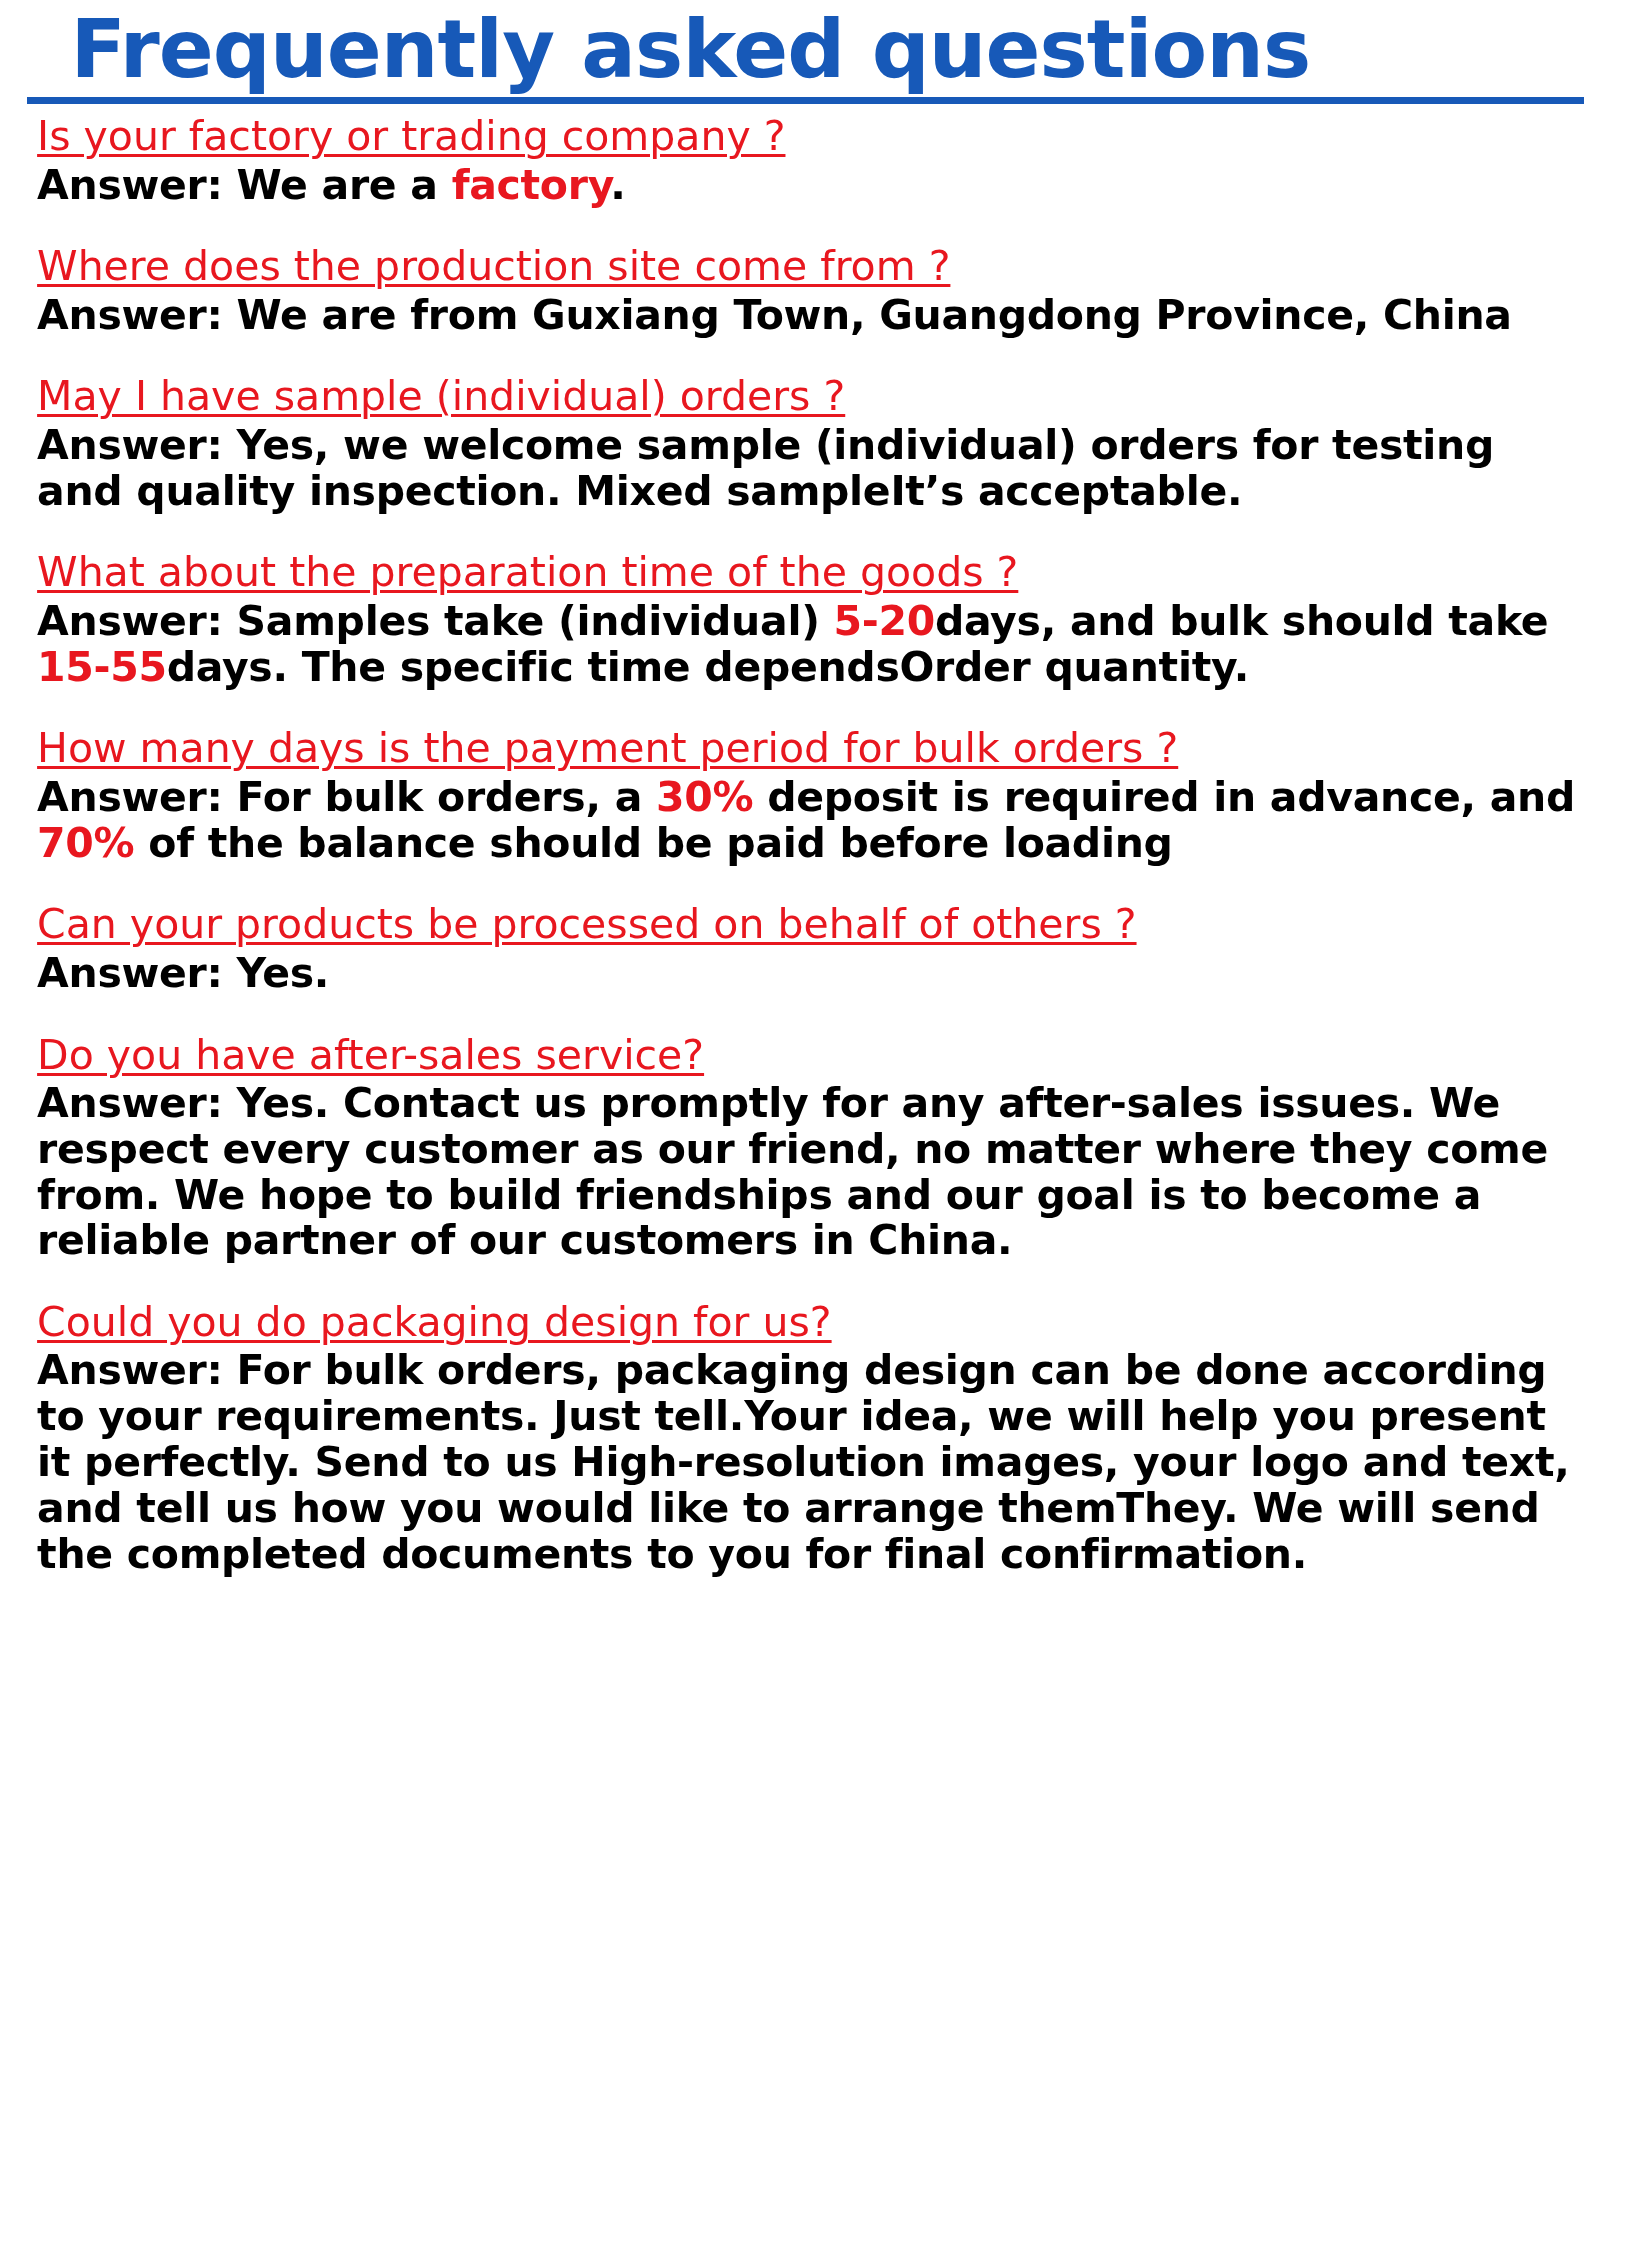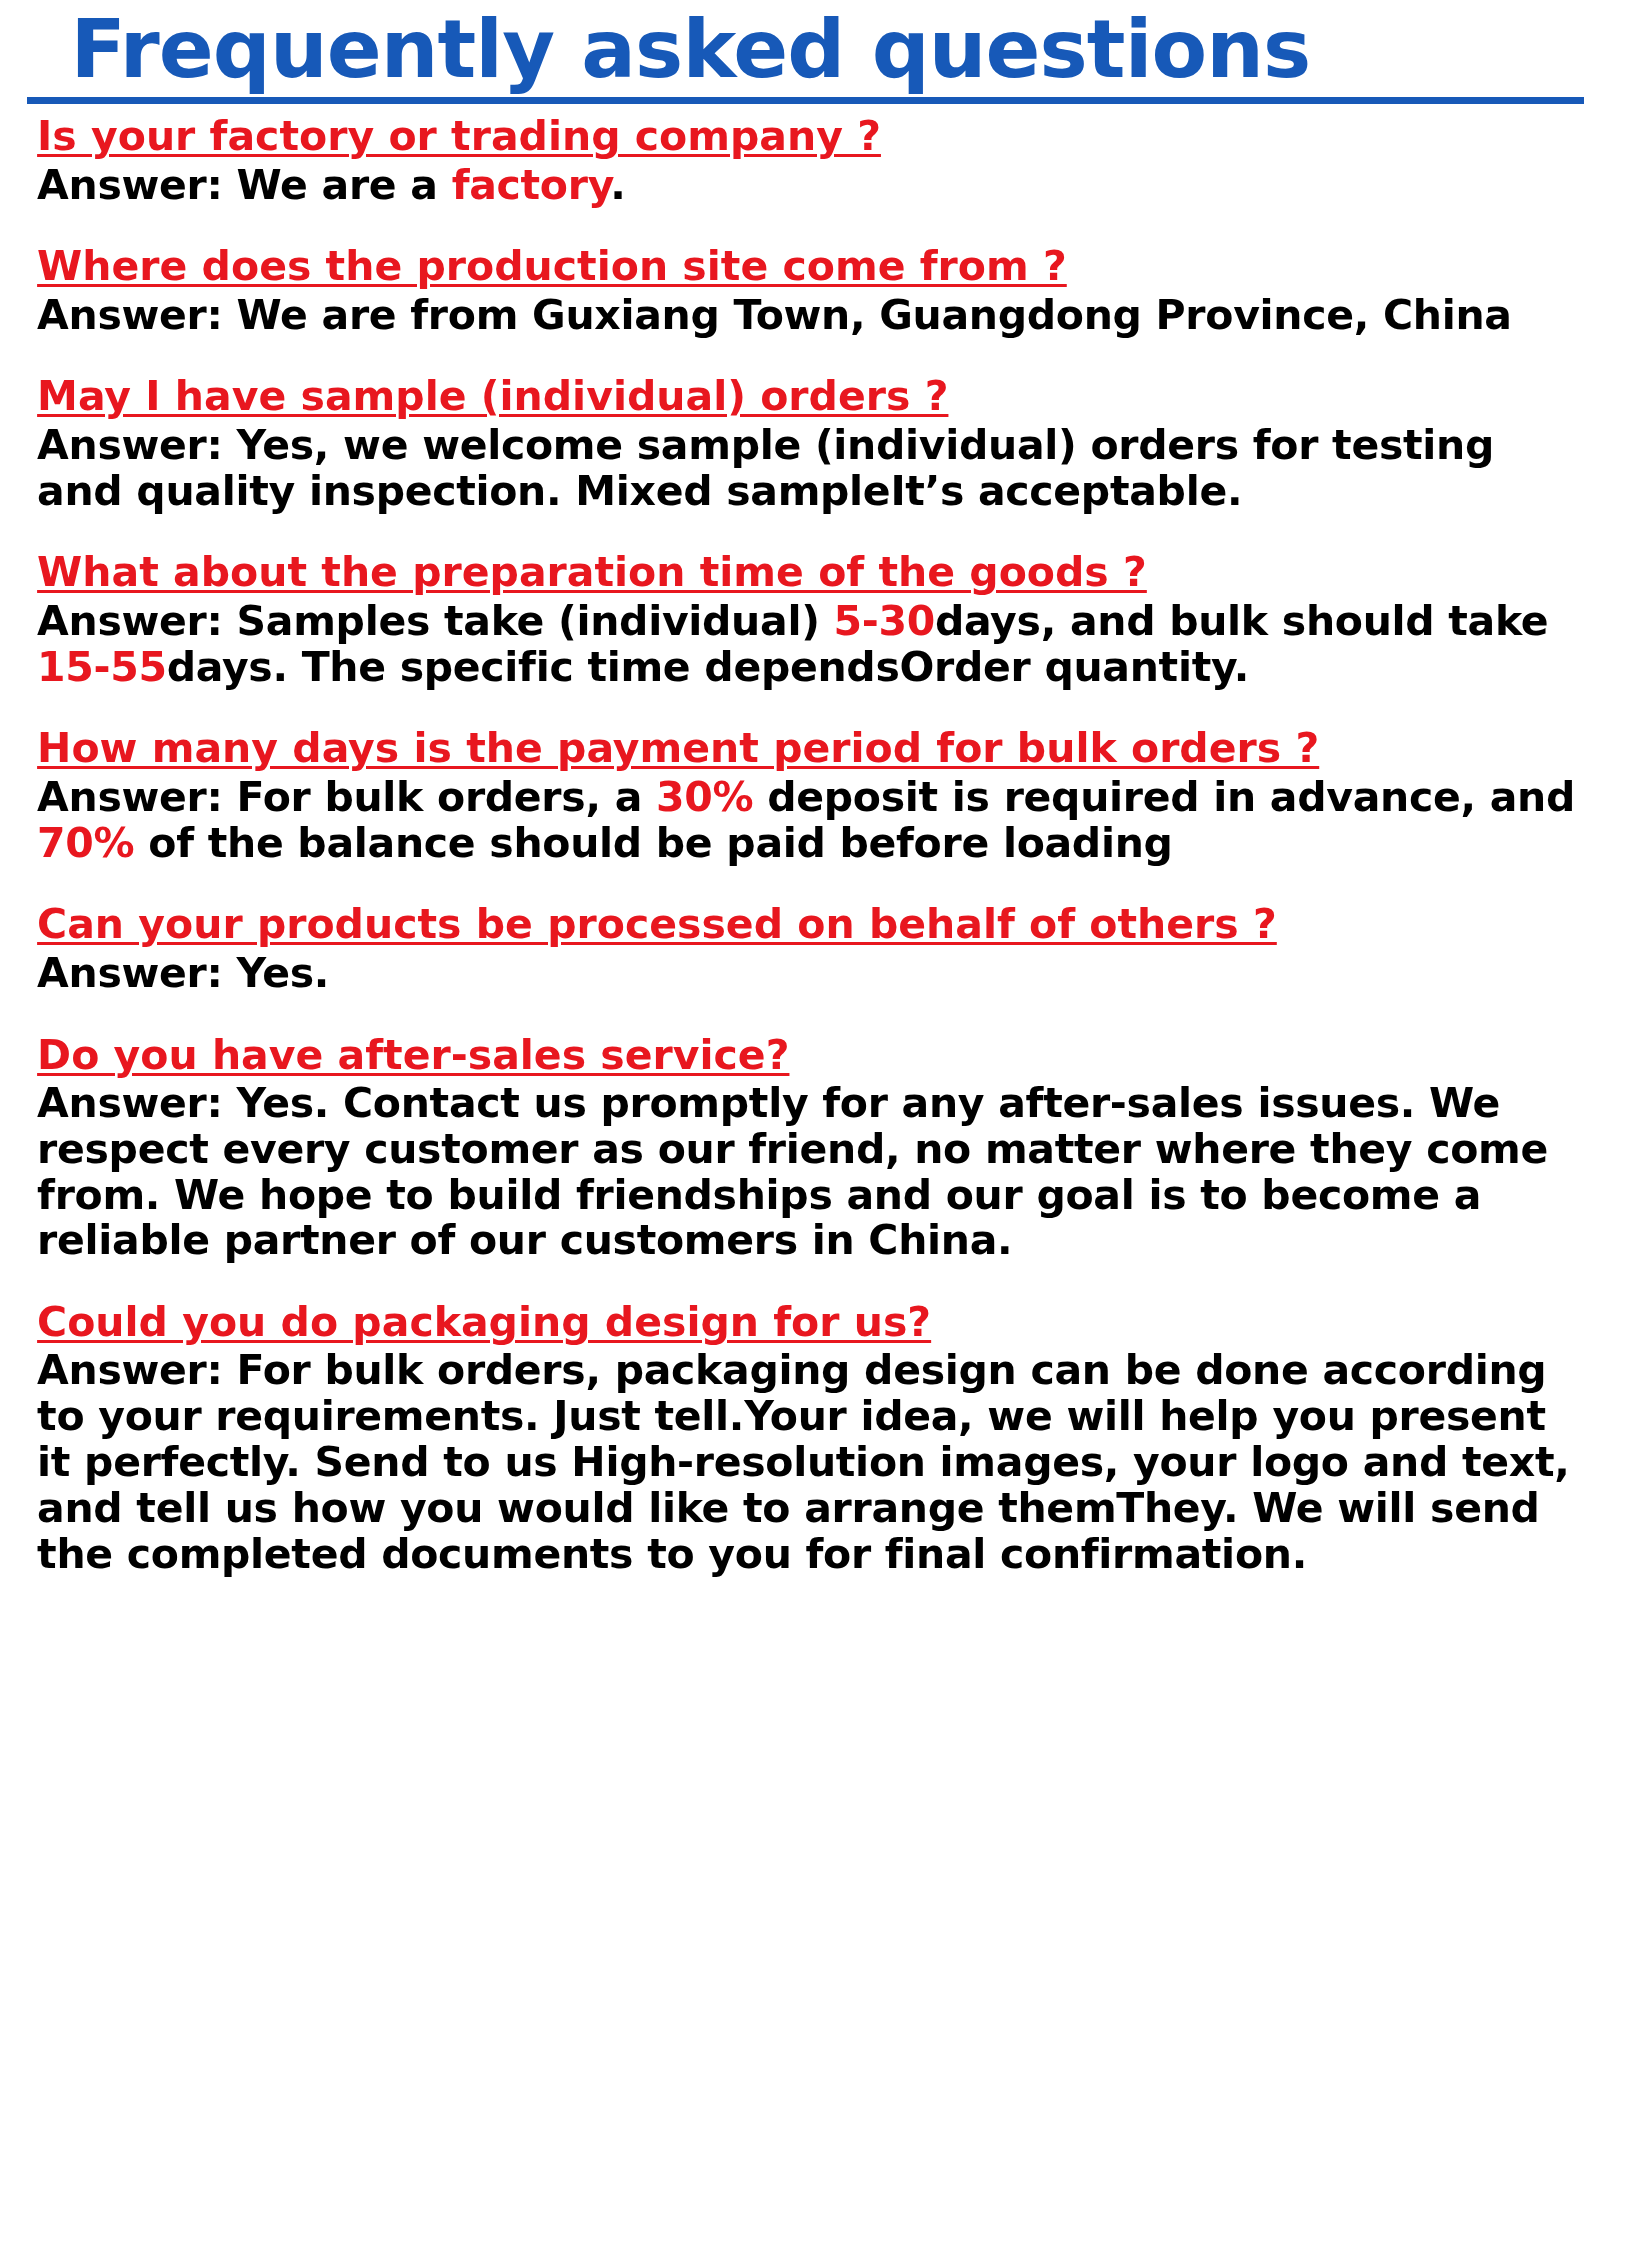--- a/index.html
+++ b/index.html
@@ -40,21 +40,21 @@
   }
   .faq-item {
     margin: 0 0 34px 0;
   }
   .faq-item:last-child {
     margin-bottom: 0;
   }
   .question {
     color: #e8171f;
     font-size: 41px;
-    font-weight: 700;
+    font-weight: 400;
     line-height: 1.18;
     text-decoration: underline;
     text-underline-offset: 3.5px;
     text-decoration-thickness: 2.6px;
     margin-bottom: 1.8px;
   }
   .answer {
     color: #000000;
     font-size: 41px;
     font-weight: 700;
@@ -81,21 +81,21 @@
       <div class="faq-item">
         <div class="question">Where does the production site come from ?</div>
         <div class="answer"><span>Answer: We are from Guxiang Town, Guangdong Province, China</span></div>
       </div>
       <div class="faq-item">
         <div class="question">May I have sample (individual) orders ?</div>
         <div class="answer"><span>Answer: Yes, we welcome sample (individual) orders for testing and quality inspection. Mixed sampleIt’s acceptable.</span></div>
       </div>
       <div class="faq-item">
         <div class="question">What about the preparation time of the goods ?</div>
-        <div class="answer"><span>Answer: Samples take (individual) </span><span class="hl">5-30</span><span>days, and bulk should take </span><span class="hl">15-55</span><span>days. The specific time dependsOrder quantity.</span></div>
+        <div class="answer"><span>Answer: Samples take (individual) </span><span class="hl">5-20</span><span>days, and bulk should take </span><span class="hl">15-55</span><span>days. The specific time dependsOrder quantity.</span></div>
       </div>
       <div class="faq-item">
         <div class="question">How many days is the payment period for bulk orders ?</div>
         <div class="answer"><span>Answer: For bulk orders, a </span><span class="hl">30%</span><span> deposit is required in advance, and </span><span class="hl">70%</span><span> of the balance should be paid before loading</span></div>
       </div>
       <div class="faq-item">
         <div class="question">Can your products be processed on behalf of others ?</div>
         <div class="answer"><span>Answer: Yes.</span></div>
       </div>
       <div class="faq-item">

